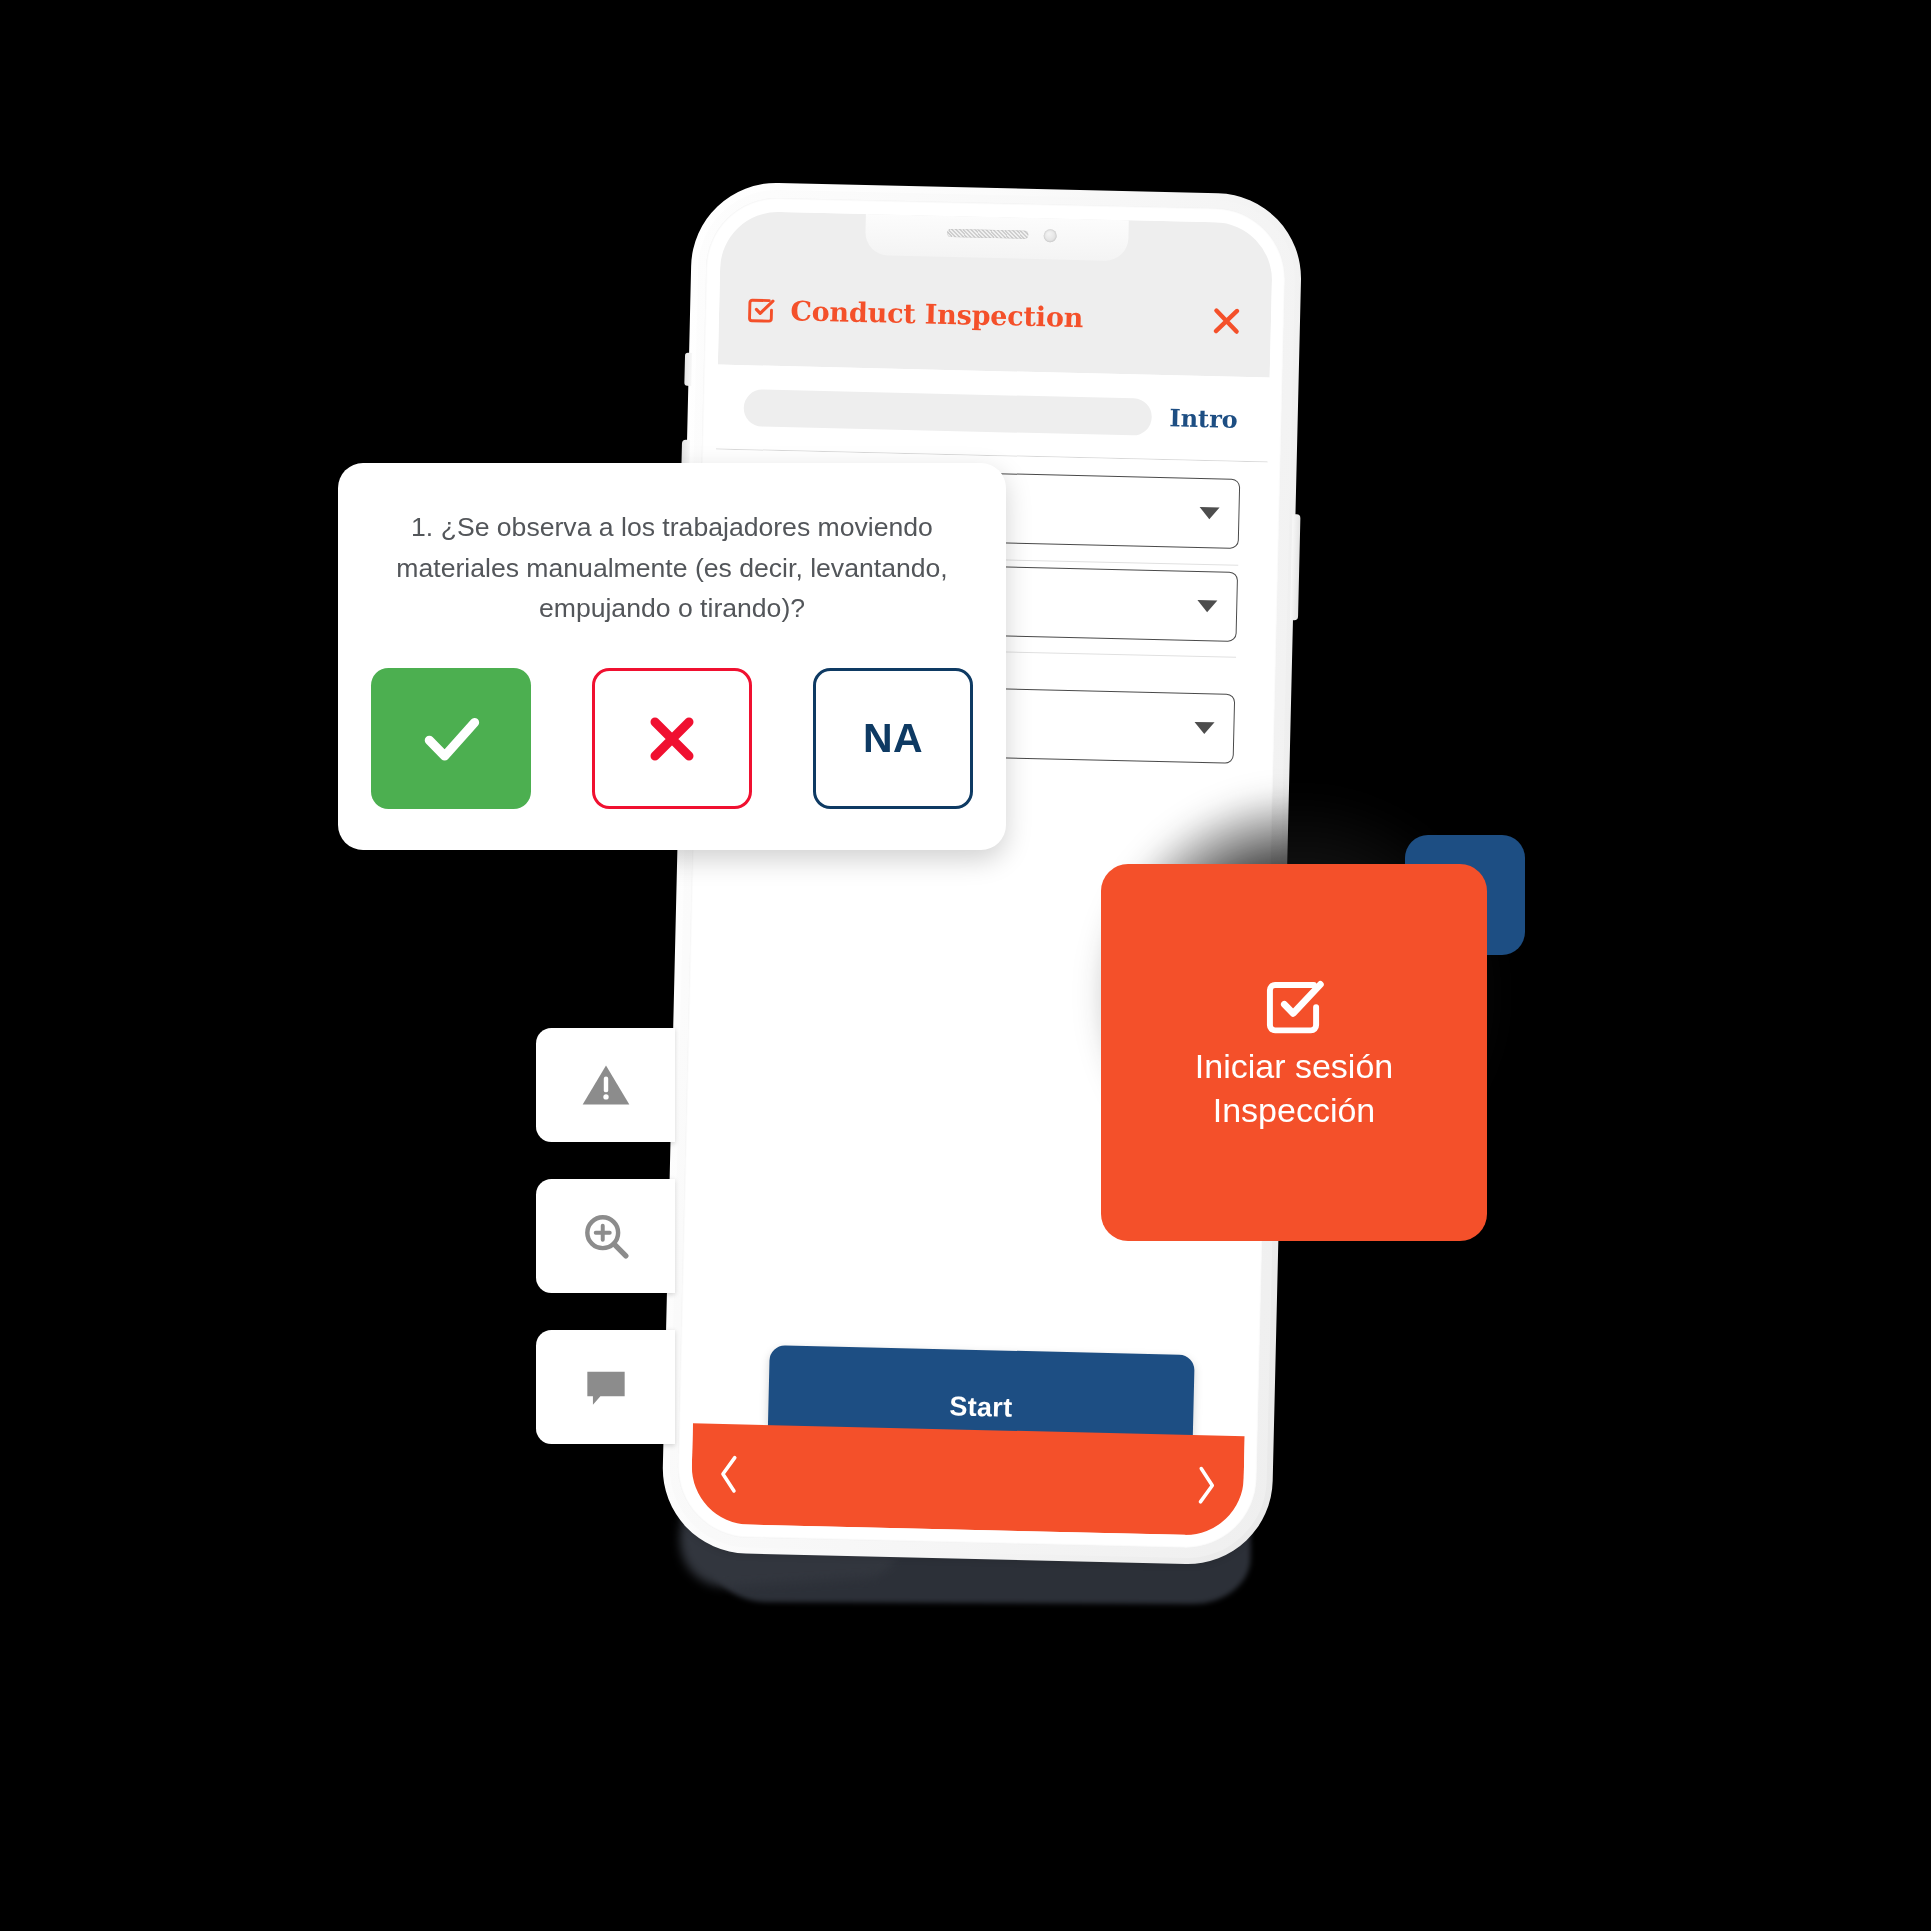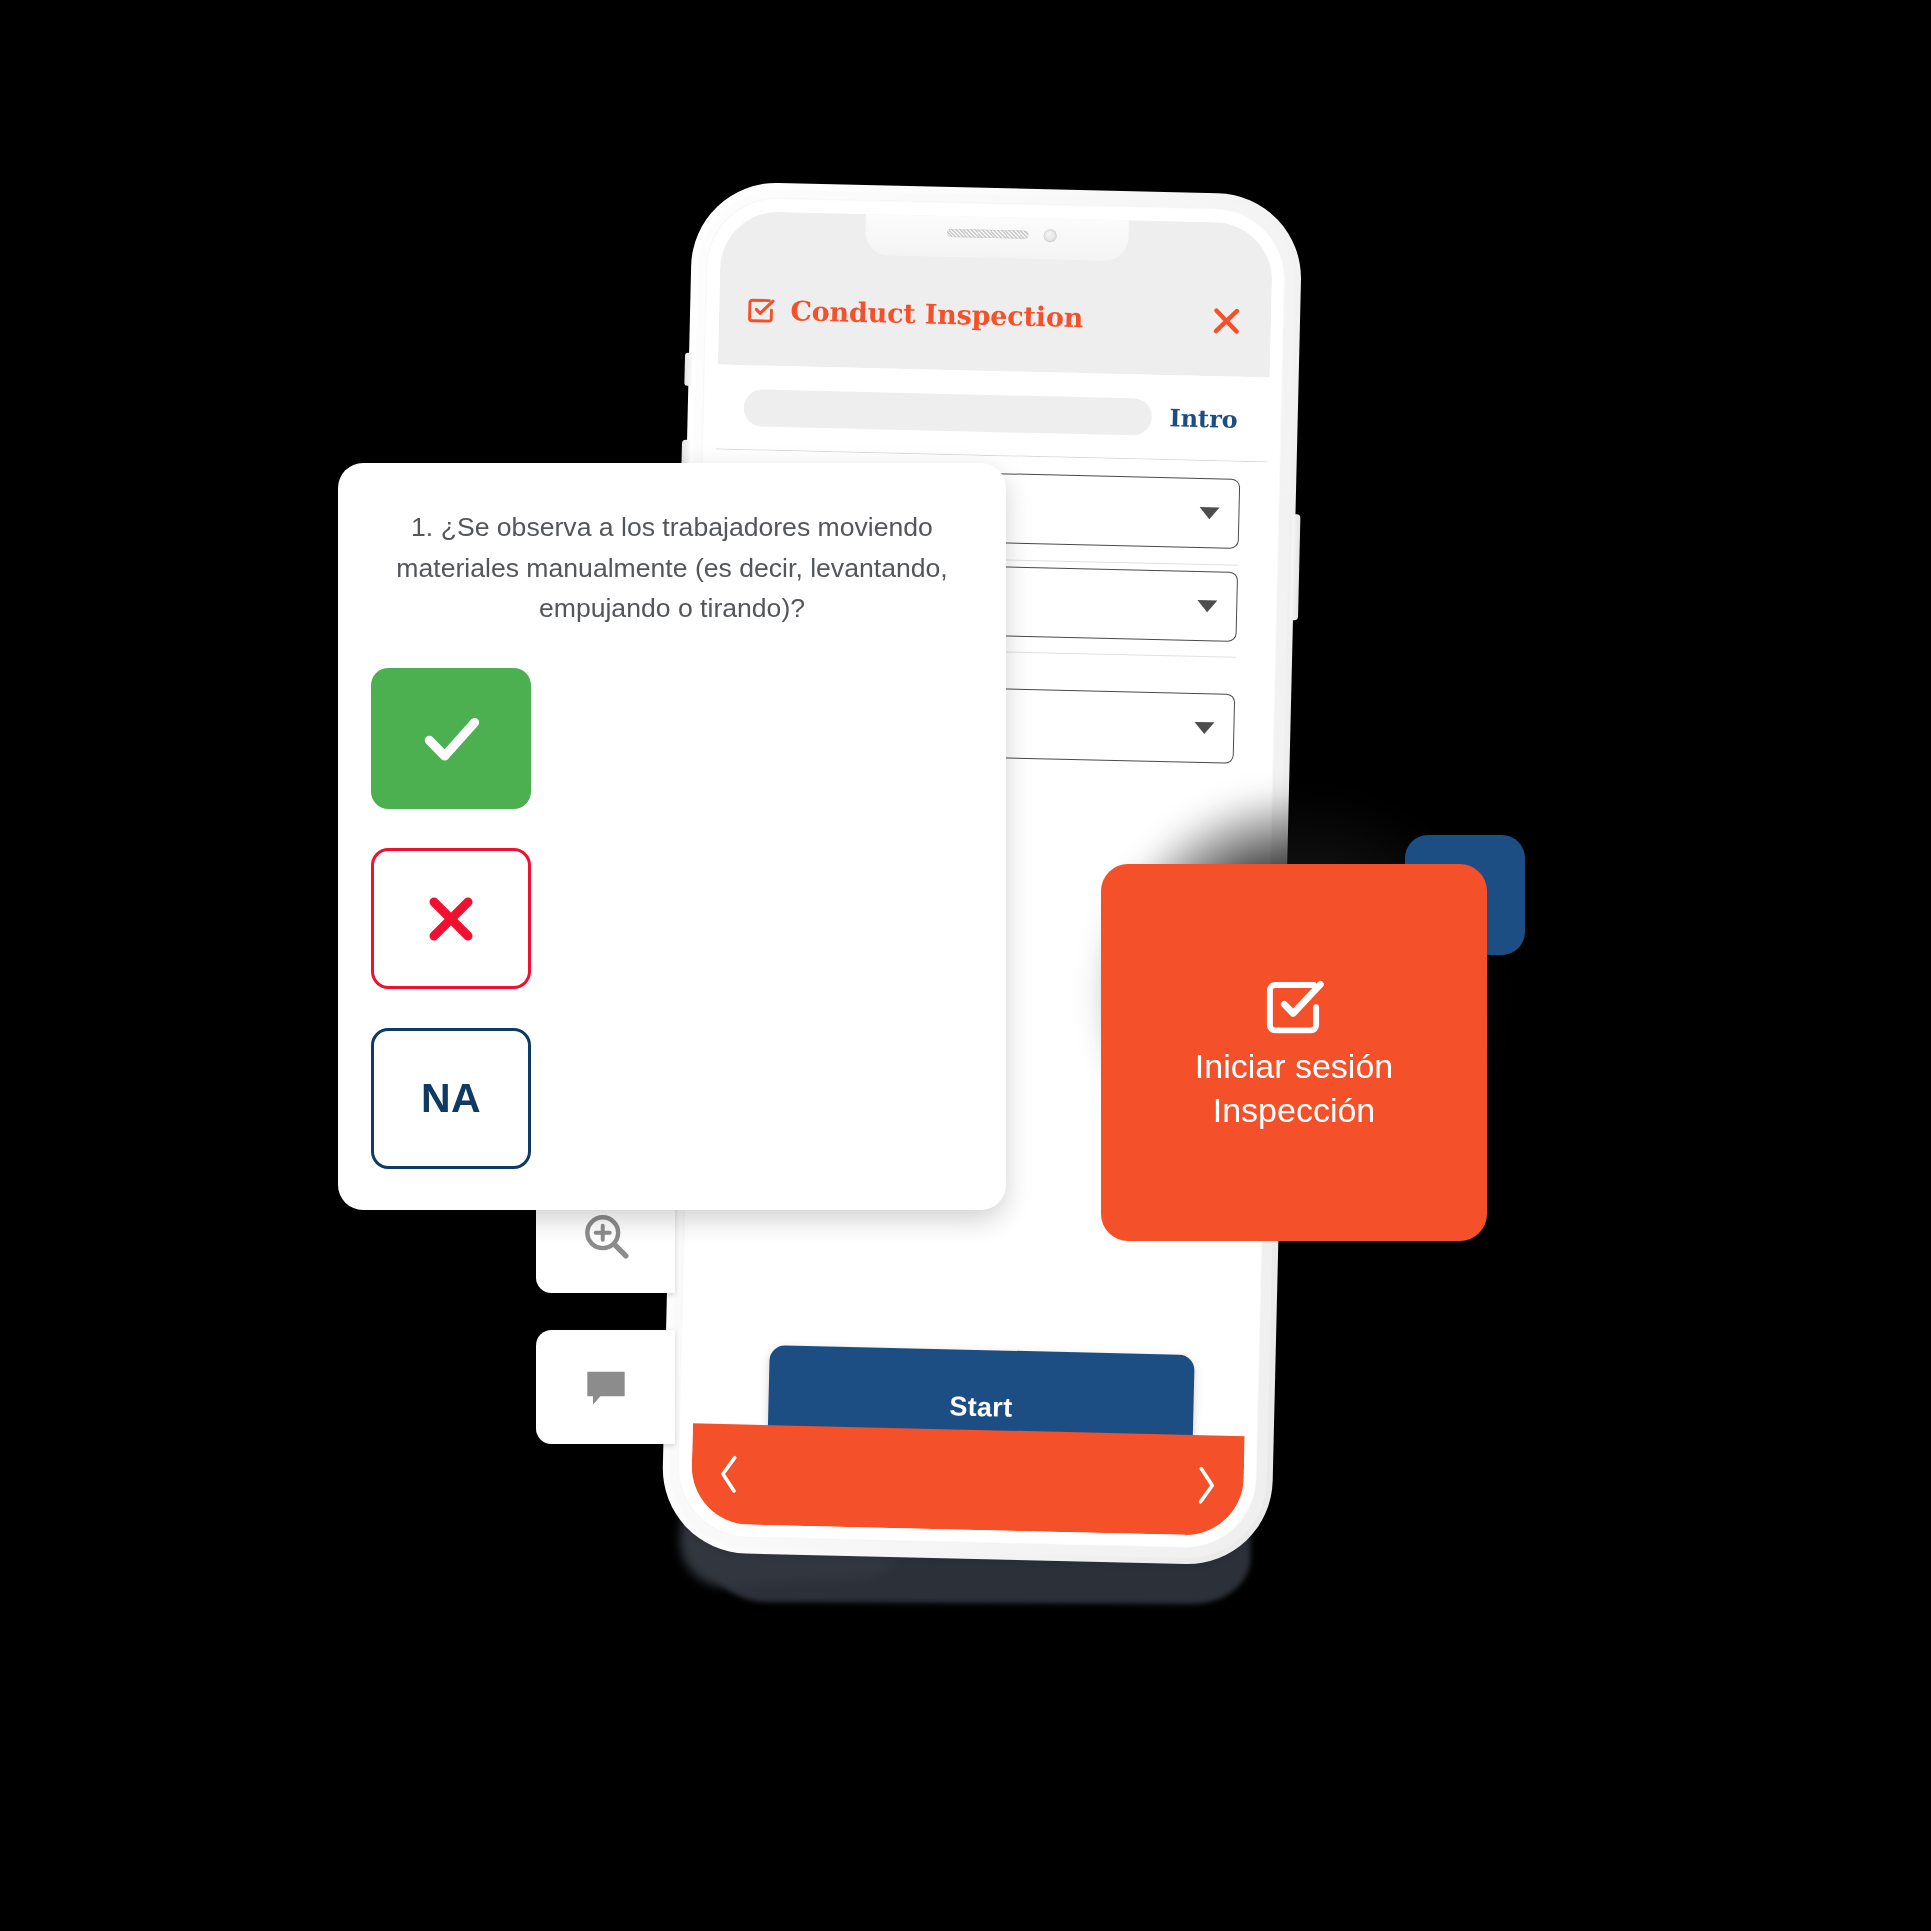--- a/index.html
+++ b/index.html
@@ -350,23 +350,22 @@
   }
   .q-text {
     text-align: center;
     font-size: 26.6px;
     line-height: 1.53;
     color: #53565a;
     margin-bottom: 39px;
   }
   .q-btns {
     display: flex;
-    justify-content: flex-start;
+    justify-content: space-between;
     gap: 39px;
-    flex-direction: column;
   }
   .q-btn {
     width: 160px;
     height: 141px;
     border-radius: 17.4px;
     display: flex;
     align-items: center;
     justify-content: center;
     box-sizing: border-box;
     background: #ffffff;

